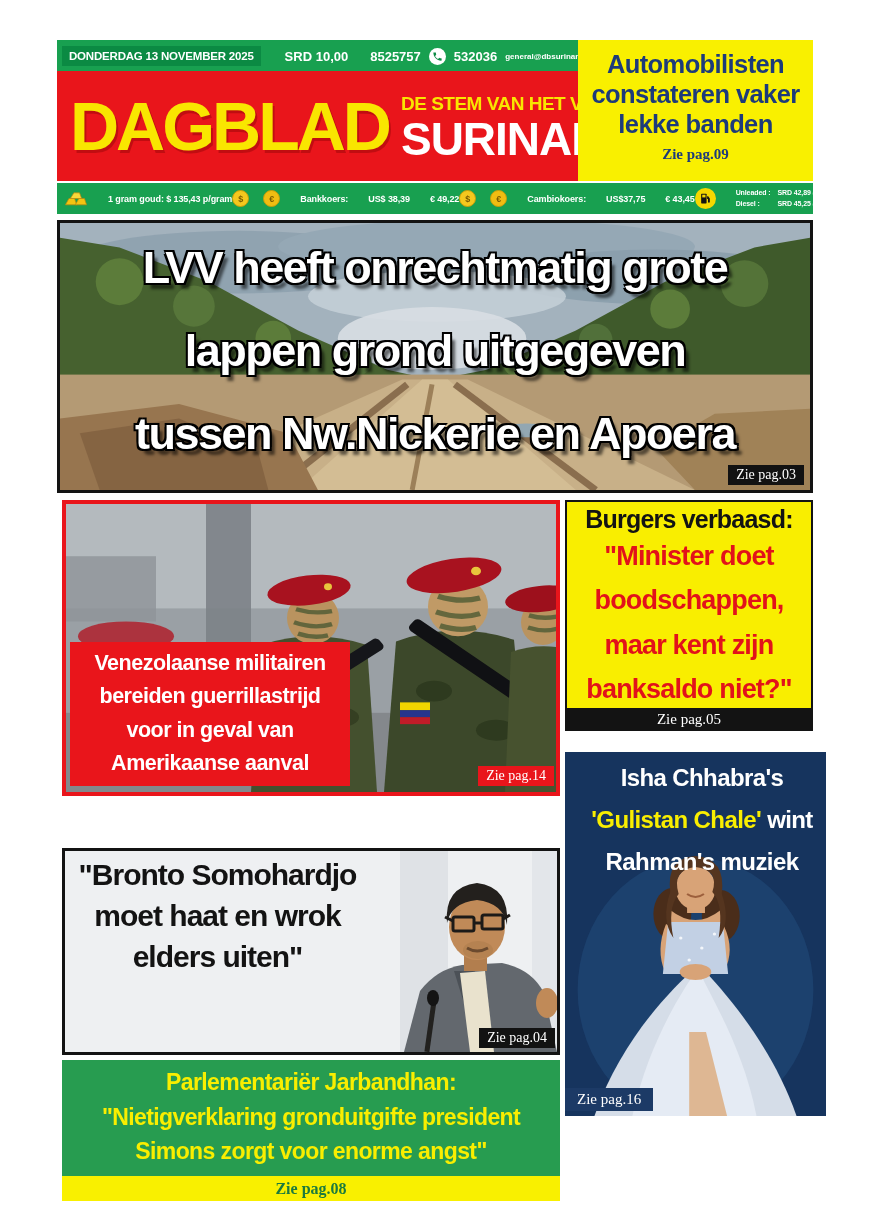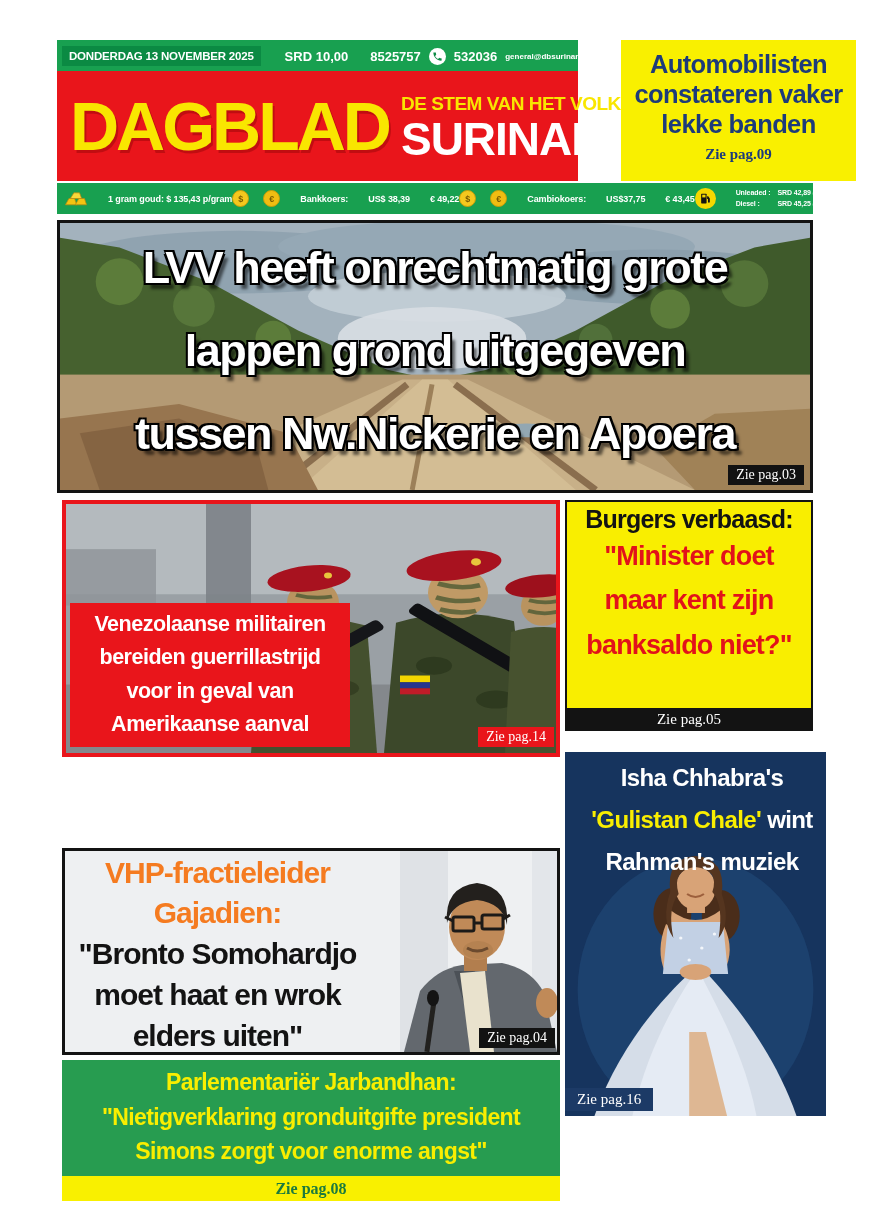--- a/index.html
+++ b/index.html
@@ -21,21 +21,21 @@
   .masthead{position:absolute;left:57px;top:71px;width:521px;height:110px;background:#e9151b;
             display:flex;align-items:center;padding-left:13px;box-sizing:border-box;}
   .mast-title{color:#f9e600;font-weight:bold;font-size:68px;letter-spacing:-3px;line-height:1;
               text-shadow:2px 3px 0 rgba(120,0,0,.35);}
   .mast-right{margin-left:12px;display:flex;flex-direction:column;margin-top:4px;}
   .mast-tagline{color:#f9e600;font-weight:bold;font-size:19px;letter-spacing:-0.5px;line-height:1.2;}
   .mast-sub{color:#ffffff;font-weight:bold;font-size:46px;letter-spacing:-1px;line-height:1.02;}
 
   
   .teaser-top{position:absolute;left:578px;top:40px;width:235px;height:141px;background:#f9f000;
-              text-align:center;box-sizing:border-box;padding-top:9px;margin-left:43px;}
+              text-align:center;box-sizing:border-box;padding-top:9px;}
   .teaser-line{color:#1d3b7a;font-weight:bold;font-size:25.5px;line-height:1.18;letter-spacing:-0.6px;}
   .teaser-ref{color:#1d3b7a;font-family:"Liberation Serif",serif;font-weight:bold;font-size:15px;margin-top:7px;}
 
   
   .infobar{position:absolute;left:57px;top:183px;width:756px;height:31px;background:#18a050;
            display:flex;align-items:center;justify-content:space-between;padding:0 7px;
            box-sizing:border-box;color:#fff;}
   .info-item{display:flex;align-items:center;gap:20px;white-space:nowrap;}
   .info-text{font-size:9px;font-weight:bold;letter-spacing:-0.1px;}
   .coin{width:15px;height:15px;border-radius:50%;background:#f5c81e;border:1px solid #c79e08;
@@ -58,21 +58,21 @@
   
   .lead{position:absolute;left:57px;top:220px;width:756px;height:273px;border:3px solid #131313;
         box-sizing:border-box;overflow:hidden;}
   .lead svg{position:absolute;left:0;top:0;width:100%;height:100%;}
   .lead-headline{position:relative;z-index:2;text-align:center;padding-top:4px;color:#fff;
         font-weight:bold;font-size:45px;line-height:1.84;letter-spacing:-1.5px;
         text-shadow:-2px -2px 0 #000,2px -2px 0 #000,-2px 2px 0 #000,2px 2px 0 #000,
                     5px 6px 3px rgba(0,0,0,.55);}
 
   
-  .soldiers{position:absolute;left:62px;top:500px;width:498px;height:257px;border:4px solid #e9151b;
+  .soldiers{position:absolute;left:62px;top:500px;width:498px;height:296px;border:4px solid #e9151b;
             box-sizing:border-box;overflow:hidden;background:#9aa0a5;}
   .soldiers svg{position:absolute;left:0;top:0;width:100%;height:100%;}
   .soldiers-caption{position:absolute;z-index:2;left:4px;bottom:6px;width:276px;background:#e9151b;
             color:#fff;font-weight:bold;font-size:21.5px;text-align:center;line-height:1.56;
             padding:5px 2px;letter-spacing:-0.5px;}
 
   
   .minister{position:absolute;left:565px;top:500px;width:248px;height:228px;background:#f9ee00;
             border:2px solid #131313;box-sizing:border-box;text-align:center;overflow:hidden;}
   .minister-intro{color:#131313;font-weight:bold;font-size:25px;margin-top:3px;letter-spacing:-0.8px;}
@@ -269,20 +269,21 @@
       <div>voor in geval van</div>
       <div>Amerikaanse aanval</div>
     </div>
     <span class="badge red" style="right:2px;bottom:6px;z-index:2;">Zie pag.14</span>
   </div>
 
   <div class="minister">
     <div class="minister-intro">Burgers verbaasd:</div>
     <div class="minister-quote">
       <div>"Minister doet</div>
+      <div>boodschappen,</div>
       <div>maar kent zijn</div>
       <div>banksaldo niet?"</div>
     </div>
   </div>
   <div class="minister-bar">Zie pag.05</div>
 
   <div class="isha">
     <svg viewBox="0 0 248 266" preserveAspectRatio="none">
       <rect width="248" height="266" fill="#16345e"></rect>
       <ellipse cx="124" cy="140" rx="112" ry="132" fill="#1d4270" opacity=".9"></ellipse>
@@ -331,24 +332,20 @@
         <rect x="140" y="64" width="21" height="14" rx="2"></rect>
         <path d="M132,72 h8"></path>
           <path d="M111,70 l-8,-4"></path>
           <path d="M161,68 l7,-4"></path>
       </g>
       <ellipse cx="205" cy="152" rx="11" ry="15" fill="#c08a58"></ellipse>
       <rect x="86" y="150" width="5" height="51" fill="#22211f" transform="rotate(8 88 175)"></rect>
       <ellipse cx="91" cy="147" rx="6" ry="8" fill="#141414"></ellipse>
     </svg>
     <div class="vhp-text">
-      <div class="vhp-kicker">
-        <div>VHP-fractieleider</div>
-        <div>Gajadien:</div>
-      </div>
       <div class="vhp-quote">
         <div>"Bronto Somohardjo</div>
         <div>moet haat en wrok</div>
         <div>elders uiten"</div>
       </div>
     </div>
     <span class="badge" style="right:2px;bottom:4px;z-index:2;">Zie pag.04</span>
   </div>
 
   <div class="jarb">

